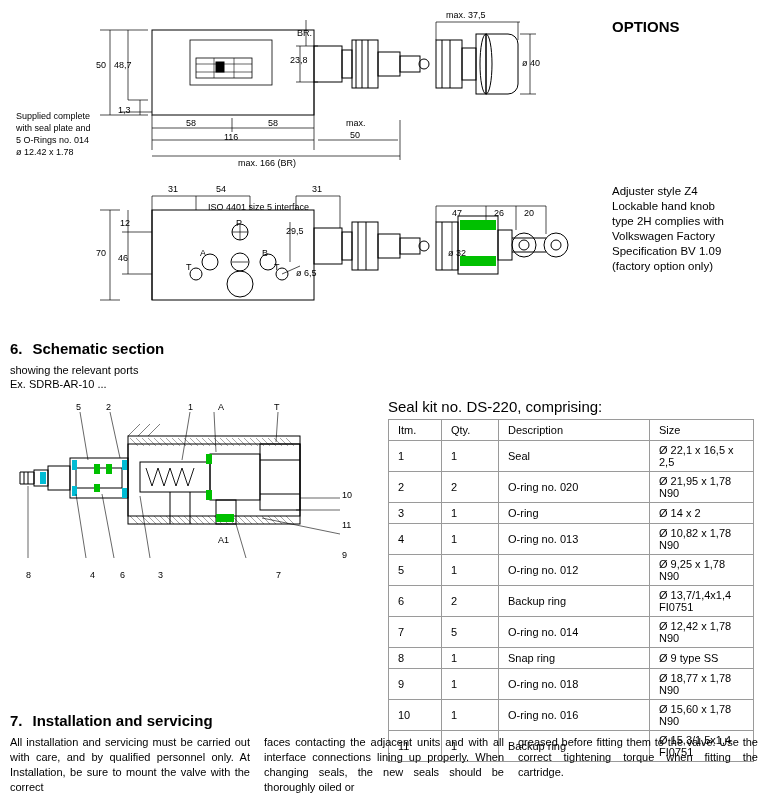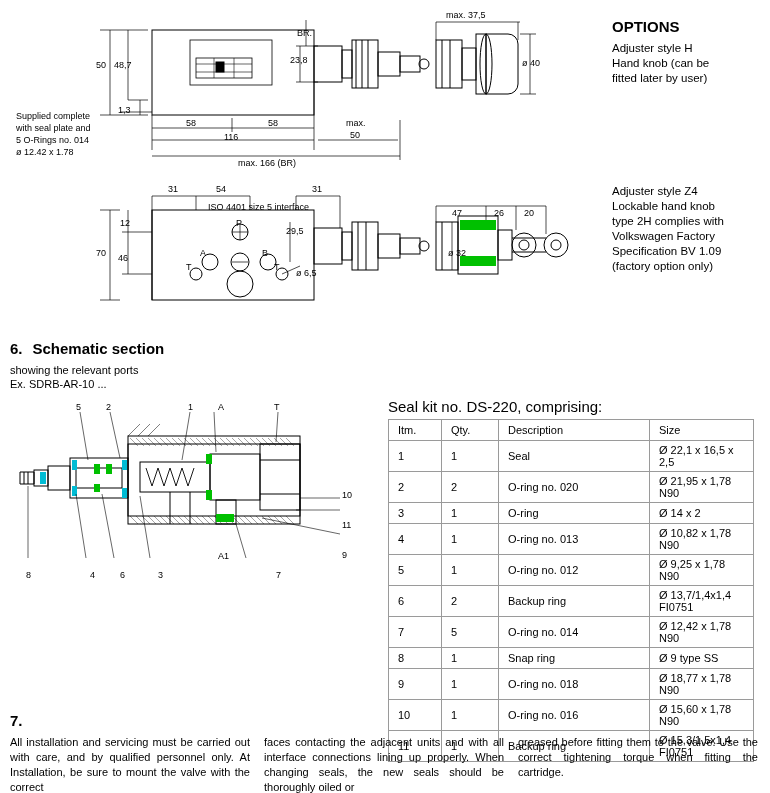--- a/index.html
+++ b/index.html
@@ -220,25 +220,20 @@
 <div class="abs dim" style="left:448px;top:248px;">ø 32</div>
 <div class="abs tech" style="left:176px;top:202px;padding-left:32px;">ISO 4401 size 5 interface</div>
 <div class="abs tech" style="left:236px;top:218px;">P</div>
 <div class="abs tech" style="left:200px;top:248px;">A</div>
 <div class="abs tech" style="left:262px;top:248px;">B</div>
 <div class="abs tech" style="left:186px;top:262px;">T</div>
 <div class="abs tech" style="left:274px;top:262px;">T</div>
 
 <div class="optblock" style="left:612px;top:18px;">
   <div class="heading">OPTIONS</div>
-  <div class="opt" style="margin-top:6px;">
-    <div>Adjuster style H</div>
-    <div>Hand knob (can be</div>
-    <div>fitted later by user)</div>
-  </div>
 </div>
 
 <div class="optblock opt" style="left:612px;top:184px;">
   <div>Adjuster style Z4</div>
   <div>Lockable hand knob</div>
   <div>type 2H complies with</div>
   <div>Volkswagen Factory</div>
   <div>Specification BV 1.09</div>
   <div>(factory option only)</div>
 </div>
@@ -325,21 +320,21 @@
 <div class="abs tech" style="left:218px;top:402px;">A</div>
 <div class="abs tech" style="left:274px;top:402px;">T</div>
 <div class="abs tech" style="left:342px;top:490px;">10</div>
 <div class="abs tech" style="left:342px;top:520px;">11</div>
 <div class="abs tech" style="left:342px;top:550px;">9</div>
 <div class="abs tech" style="left:26px;top:570px;">8</div>
 <div class="abs tech" style="left:90px;top:570px;">4</div>
 <div class="abs tech" style="left:120px;top:570px;">6</div>
 <div class="abs tech" style="left:158px;top:570px;">3</div>
 <div class="abs tech" style="left:276px;top:570px;">7</div>
-<div class="abs tech" style="left:218px;top:535px;margin-top:16px;">A1</div>
+<div class="abs tech" style="left:218px;top:535px;">A1</div>
 
 <div id="sealkit">
   <div class="title">Seal kit no. DS-220, comprising:</div>
   <table>
     <thead>
       <tr>
         <th class="c0">Itm.</th>
         <th class="c1">Qty.</th>
         <th class="c2">Description</th>
         <th class="c3">Size</th>
@@ -412,19 +407,20 @@
           <td>Backup ring</td>
           <td>Ø 15,3/1,5x1,4 FI0751</td>
         </tr>
     </tbody>
   </table>
 </div>
 
 <div id="install">
   <div style="display:flex;gap:10px;align-items:baseline;">
     <div class="heading">7.</div>
+    <div class="heading">Installation and servicing</div>
   </div>
   <div class="cols">
     <div class="col">All installation and servicing  must be carried out with care, and by qualified personnel only. At Installation, be sure to  mount  the valve  with  the  correct</div>
     <div class="col">faces  contacting  the  adjacent  units and with all interface connections lining up properly. When changing seals, the new seals should be thoroughly oiled or</div>
     <div class="col">greased before fitting them to the valve. Use the correct tightening torque when fitting the cartridge.</div>
   </div>
 </div>
 
 </body></html>

